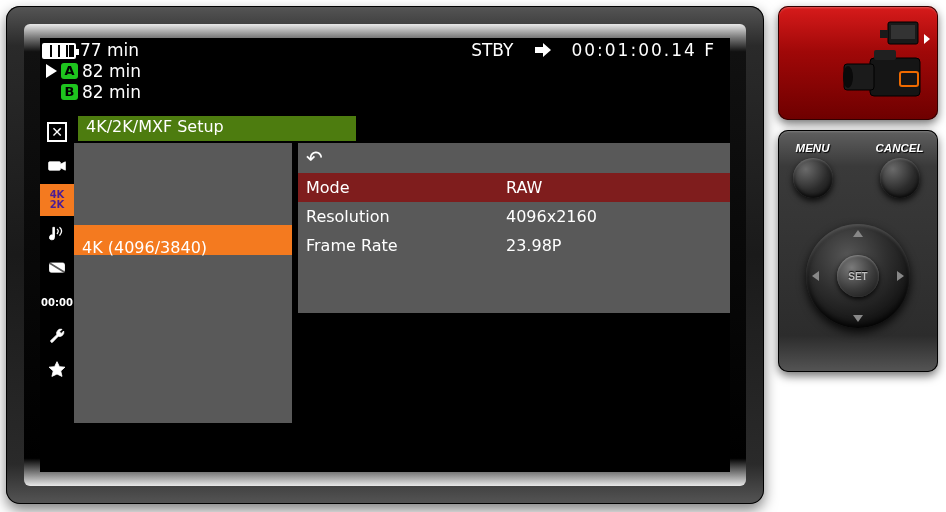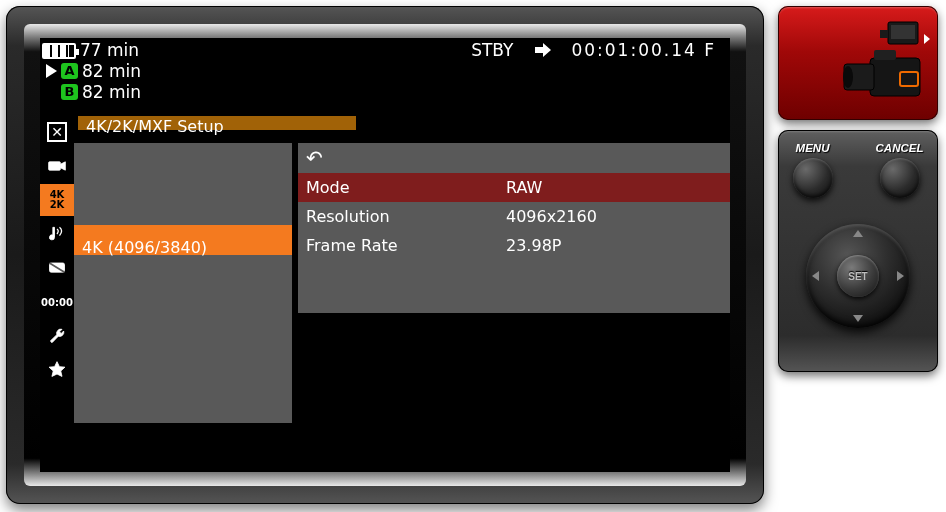--- a/index.html
+++ b/index.html
@@ -68,28 +68,28 @@
     position:absolute; left:0; right:0; top:78px; bottom:0;
     display:flex;
   }
   .icon-col {
     width: 34px; display:flex; flex-direction:column; gap:2px;
   }
   .icon-col .item{
     height:32px; display:flex; align-items:center; justify-content:center;
     font-size:14px; color:#fff;
   }
-  .icon-col .item.selected{ background:#f47a1f; color:#000000; }
+  .icon-col .item.selected{ background:#f47a1f; color:#4c1d95; }
   .icon-col svg{ width:20px; height:20px; fill:#fff; stroke:#fff;}
   .fourk2k { font-size:10px; font-weight:bold; line-height:10px; text-align:center; }
 
   .panels { flex:1; display:flex; gap:4px; }
   .menu-title {
     position:absolute; left:38px; top:78px;
-    width:278px; height:14px; background:#a16207;
+    width:278px; height:25px; background:#4d7c0f;
     padding:1px 8px; font-size:16px;
   }
   .category-panel{
     width: 218px; background:#595959; margin-top:27px; height:280px;
     position:relative;
   }
   .category-panel .row{
     height:30px; line-height:30px; padding:8px 8px; font-size:16px;
   }
   .category-panel .row.sel{ background:#f47a1f; }

